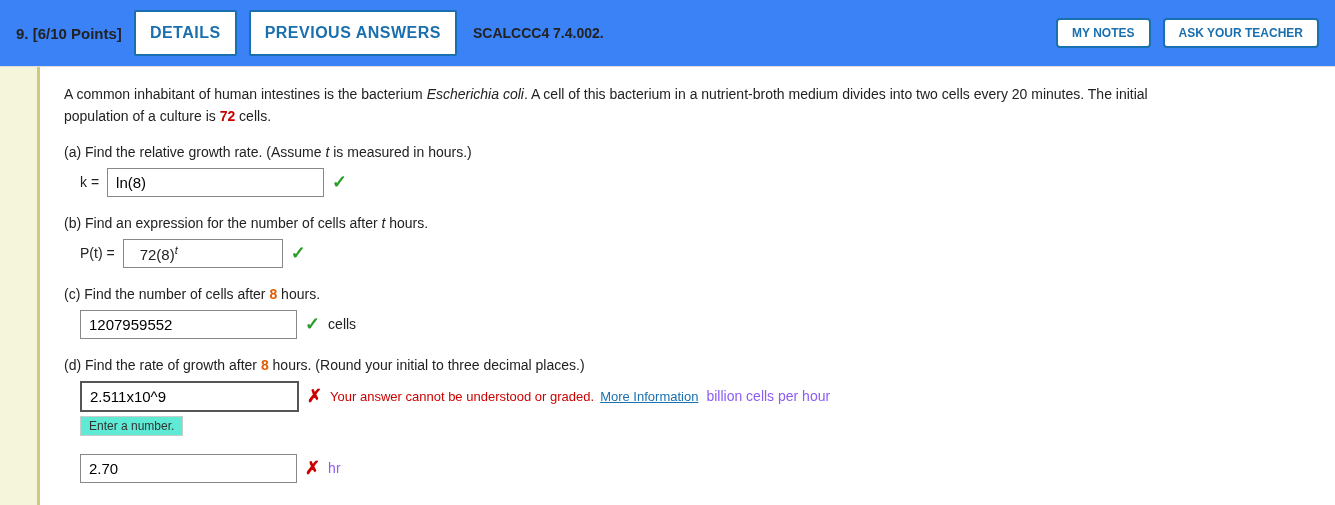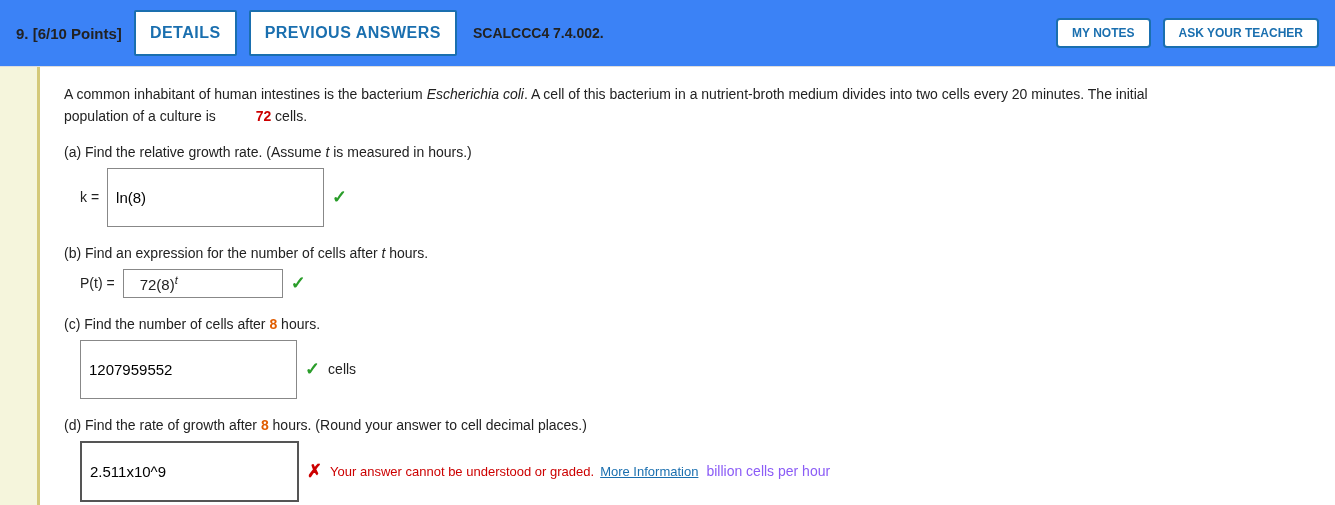--- a/index.html
+++ b/index.html
@@ -68,21 +68,21 @@
       flex: 1;
     }
 
     
     .problem-text {
       font-size: 14px;
       line-height: 1.6;
       margin-bottom: 16px;
       max-width: 1100px;
     }
-    .highlight-red { color: #cc0000; font-weight: bold; margin-left: 36px; }
+    .highlight-red { color: #cc0000; font-weight: bold; }
     .highlight-orange { color: #e05c00; font-weight: bold; }
     em { font-style: italic; }
 
     
     .part-section {
       margin-bottom: 18px;
     }
     .part-label {
       font-size: 14px;
       margin-bottom: 8px;
@@ -91,21 +91,21 @@
       display: flex;
       align-items: center;
       gap: 8px;
       margin-left: 16px;
     }
     .prefix-label {
       font-size: 14px;
     }
     .answer-input {
       border: 1px solid #888;
-      padding: 20px 8px;
+      padding: 5px 8px;
       font-size: 15px;
       min-width: 120px;
       background: #fff;
     }
     .answer-input-wide {
       min-width: 160px;
     }
 
     
     .check-correct {
@@ -217,21 +217,21 @@
       </div>
       <div class="answer-row">
         <input class="answer-input" type="text" value="1207959552" style="">
         <span class="check-correct">✓</span>
         <span class="cells-suffix">cells</span>
       </div>
     </div>
 
     <div class="part-section">
       <div class="part-label">
-        <span>(d) Find the rate of growth after </span><span class="highlight-orange">8</span><span> hours. (Round your answer to cell decimal places.)</span>
+        <span>(d) Find the rate of growth after </span><span class="highlight-orange">8</span><span> hours. (Round your initial to three decimal places.)</span>
       </div>
       <div class="answer-block">
         <div class="answer-row">
           <input class="answer-input" type="text" value="2.511x10^9" style="border: 2px solid rgb(85, 85, 85);">
           <span class="check-wrong">✗</span>
           <span class="error-msg">
             <span>Your answer cannot be understood or graded.</span>
             <span class="more-info">More Information</span>
           </span>
           <span class="suffix-text">billion cells per hour</span>

